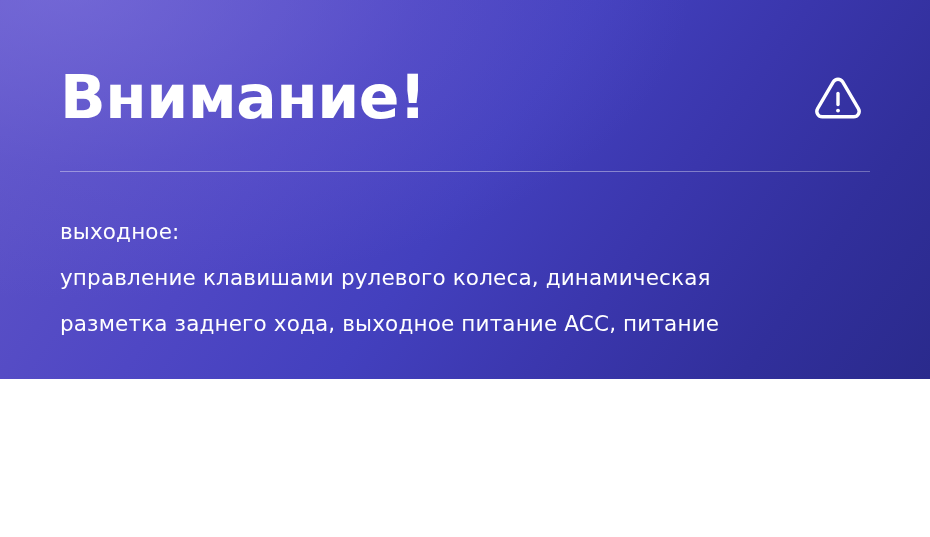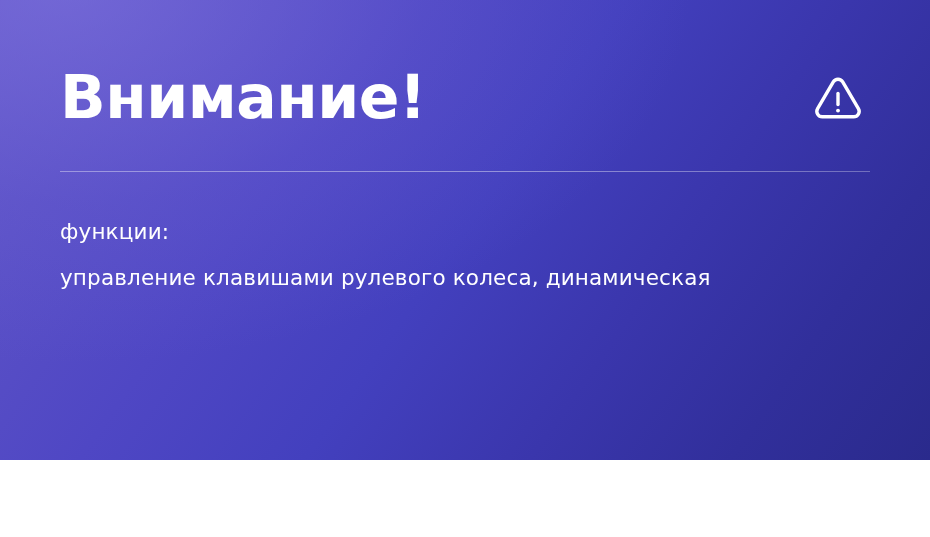--- a/index.html
+++ b/index.html
@@ -9,21 +9,21 @@
   body {
     width: 930px;
     height: 537px;
     overflow: hidden;
     font-family: "Liberation Sans", sans-serif;
   }
 
   #banner {
     position: relative;
     width: 930px;
-    height: 460px;
+    height: 379px;
     box-sizing: border-box;
     background: linear-gradient(125deg,
                 #6257C8 0%,
                 #5A50C6 14%,
                 #4F47C4 32%,
                 #4340BE 50%,
                 #3A36AC 68%,
                 #312F9B 84%,
                 #2A2A8C 100%);
     overflow: hidden;
@@ -132,18 +132,19 @@
                  L 32.7 12.9
                  C 31.7 11.2 29.9 10.2 28 10.2 Z" fill="none" stroke="#FFFFFF" stroke-width="3.4" stroke-linejoin="round"></path>
         <line x1="28" y1="24.5" x2="28" y2="35.5" stroke="#FFFFFF" stroke-width="3.4" stroke-linecap="round"></line>
         <circle cx="28" cy="41.6" r="1.95" fill="#FFFFFF"></circle>
       </svg>
     </div>
 
     <div class="divider"></div>
 
     <div class="body-block">
-      <div class="body-line">функции:</div>
+      <div class="body-line">выходное:</div>
       <div class="body-line">управление клавишами рулевого колеса, динамическая</div>
+      <div class="body-line">разметка заднего хода, выходное питание ACC, питание</div>
     </div>
 
   </div>
 </div>
 
 </body></html>

